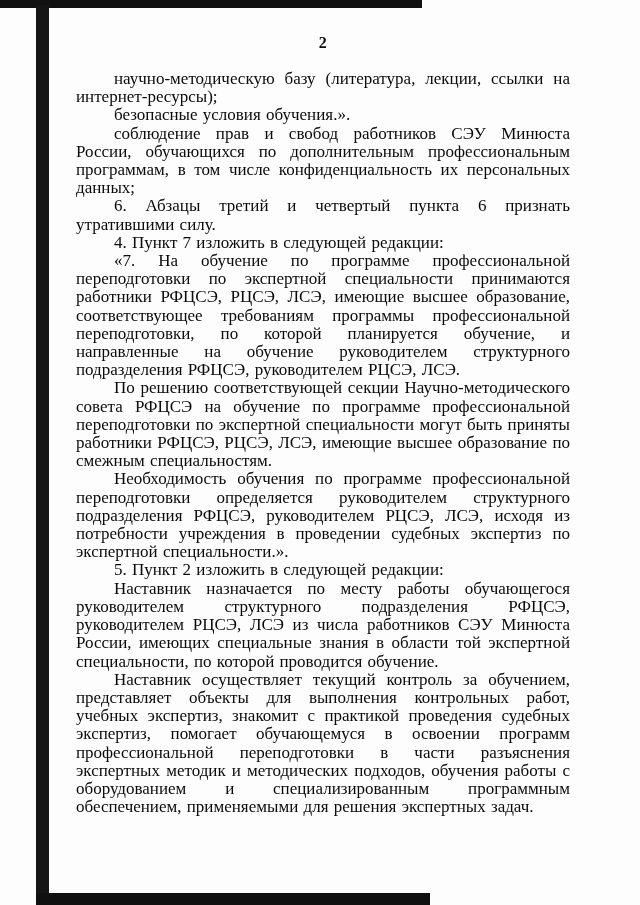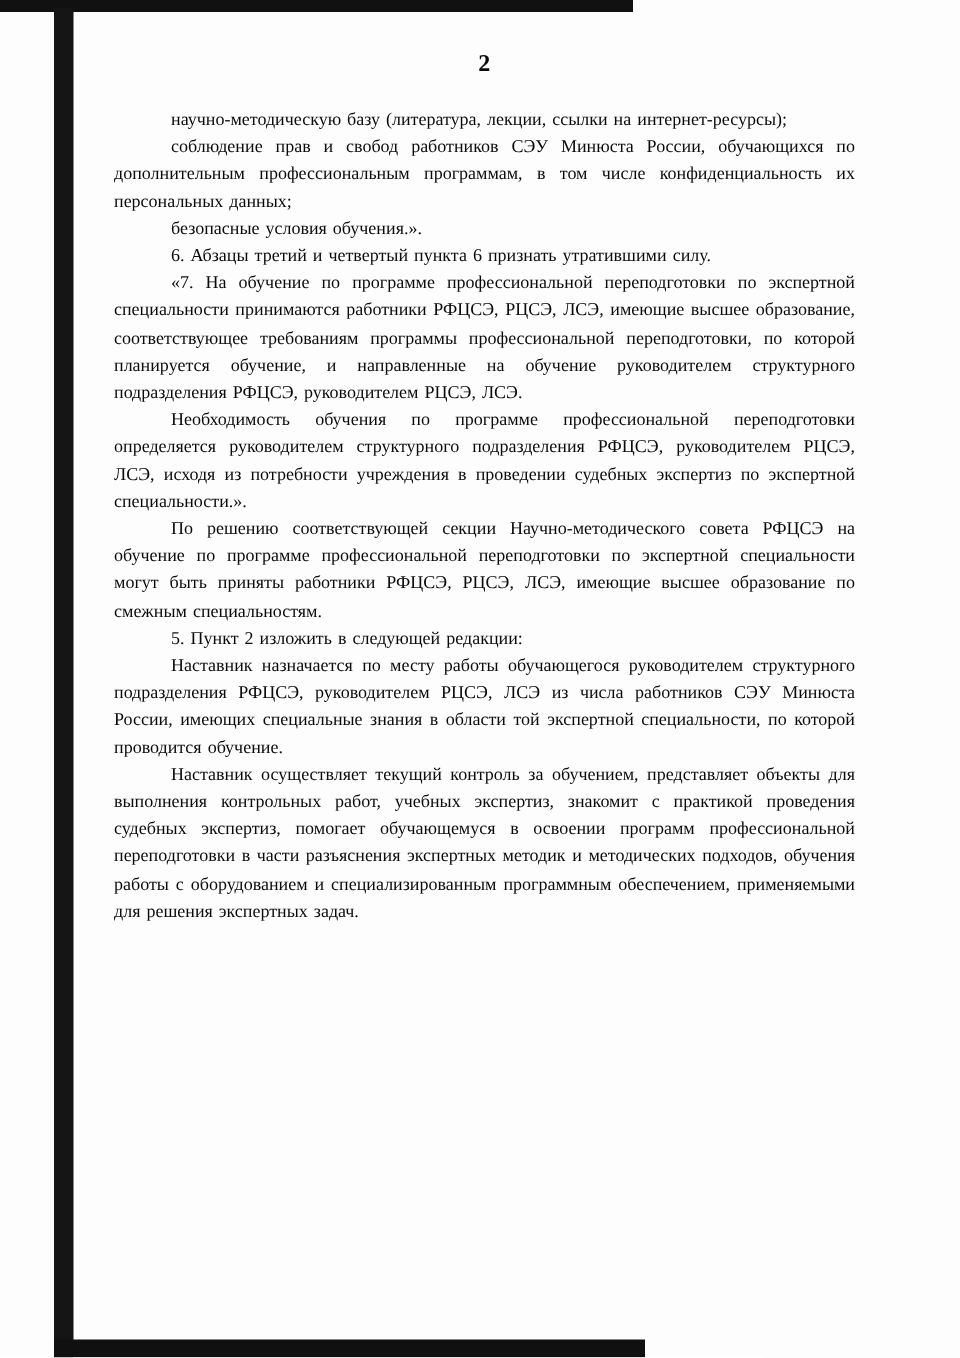--- a/index.html
+++ b/index.html
@@ -52,42 +52,43 @@
     letter-spacing: 0.5px;
   }
   .text-block {
     position: absolute;
     left: 76px;
     top: 70px;
     width: 494px;
   }
   .para {
     margin: 0;
-    font-size: 12px;
+    font-size: 17px;
     line-height: 18.2px;
     text-align: justify;
     text-indent: 38px;
     word-spacing: 1px;
   }
 </style>
 </head>
 <body>
 
 <div class="page">
   <div class="scan-top"></div>
   <div class="scan-left"></div>
   <div class="scan-bottom"></div>
 
   <div class="page-number">2</div>
 
   <div class="text-block" id="paragraphs">
       <p class="para">научно-методическую базу (литература, лекции, ссылки на интернет-ресурсы);</p>
+      <p class="para">безопасные условия обучения.».</p>
       <p class="para">соблюдение прав и свобод работников СЭУ Минюста России, обучающихся по дополнительным профессиональным программам, в том числе конфиденциальность их персональных данных;</p>
-      <p class="para">безопасные условия обучения.».</p>
       <p class="para">6. Абзацы третий и четвертый пункта 6 признать утратившими силу.</p>
+      <p class="para">4. Пункт 7 изложить в следующей редакции:</p>
       <p class="para">«7. На обучение по программе профессиональной переподготовки по экспертной специальности принимаются работники РФЦСЭ, РЦСЭ, ЛСЭ, имеющие высшее образование, соответствующее требованиям программы профессиональной переподготовки, по которой планируется обучение, и направленные на обучение руководителем структурного подразделения РФЦСЭ, руководителем РЦСЭ, ЛСЭ.</p>
+      <p class="para">По решению соответствующей секции Научно-методического совета РФЦСЭ на обучение по программе профессиональной переподготовки по экспертной специальности могут быть приняты работники РФЦСЭ, РЦСЭ, ЛСЭ, имеющие высшее образование по смежным специальностям.</p>
       <p class="para">Необходимость обучения по программе профессиональной переподготовки определяется руководителем структурного подразделения РФЦСЭ, руководителем РЦСЭ, ЛСЭ, исходя из потребности учреждения в проведении судебных экспертиз по экспертной специальности.».</p>
-      <p class="para">По решению соответствующей секции Научно-методического совета РФЦСЭ на обучение по программе профессиональной переподготовки по экспертной специальности могут быть приняты работники РФЦСЭ, РЦСЭ, ЛСЭ, имеющие высшее образование по смежным специальностям.</p>
       <p class="para">5. Пункт 2 изложить в следующей редакции:</p>
       <p class="para">Наставник назначается по месту работы обучающегося руководителем структурного подразделения РФЦСЭ, руководителем РЦСЭ, ЛСЭ из числа работников СЭУ Минюста России, имеющих специальные знания в области той экспертной специальности, по которой проводится обучение.</p>
       <p class="para">Наставник осуществляет текущий контроль за обучением, представляет объекты для выполнения контрольных работ, учебных экспертиз, знакомит с практикой проведения судебных экспертиз, помогает обучающемуся в освоении программ профессиональной переподготовки в части разъяснения экспертных методик и методических подходов, обучения работы с оборудованием и специализированным программным обеспечением, применяемыми для решения экспертных задач.</p>
     </div>
 </div>
 
 </body></html>

